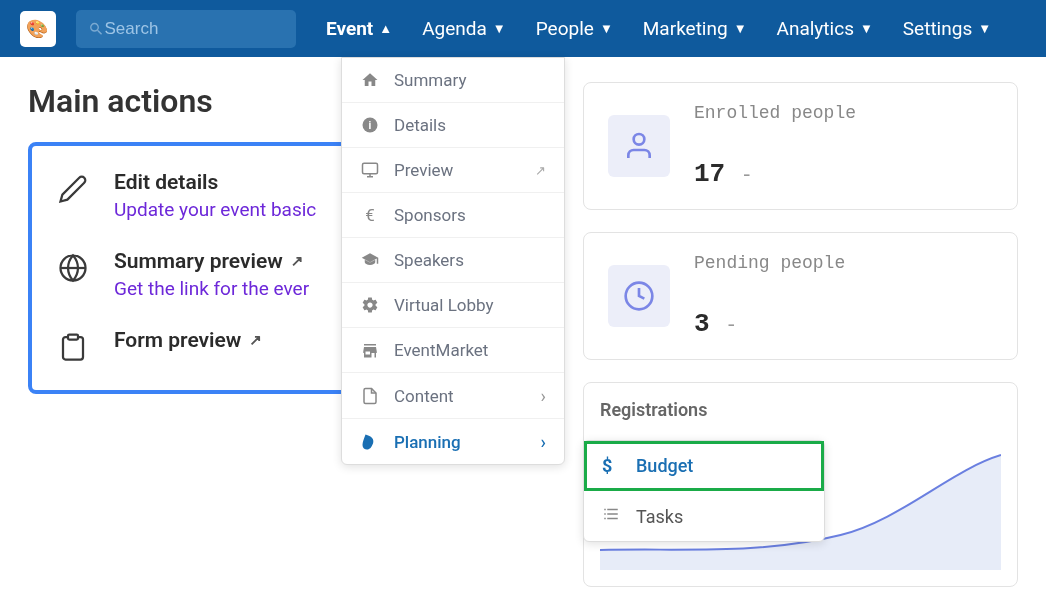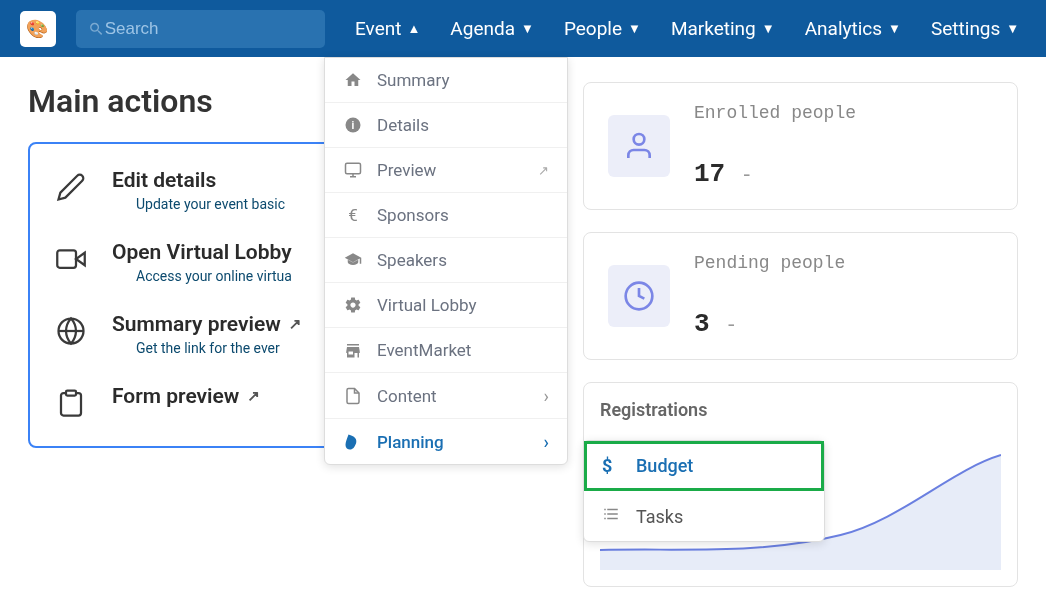--- a/index.html
+++ b/index.html
@@ -1,45 +1,45 @@
 <!DOCTYPE html>
 <html><head>
   <meta charset="utf-8">
   <style>
     * { box-sizing: border-box; margin: 0; padding: 0; }
     body { font-family: -apple-system, BlinkMacSystemFont, "Segoe UI", Roboto, sans-serif; background: #fff; width: 1046px; height: 607px; overflow: hidden; position: relative; }
     .topbar { background: #0f5a9d; height: 57px; display: flex; align-items: center; padding: 0 20px; gap: 20px; }
     .logo { width: 36px; height: 36px; background: #fff; border-radius: 5px; display: flex; align-items: center; justify-content: center; font-size: 18px; }
-    .search { background: #2972b0; border-radius: 5px; height: 38px; display: flex; align-items: center; padding: 0 12px; width: 249px; gap: 0; }
+    .search { background: #2972b0; border-radius: 5px; height: 38px; display: flex; align-items: center; padding: 0 12px; width: 220px; gap: 0; }
     .search svg { fill: #7aa9d1; }
     .search input { background: transparent; border: none; outline: none; color: #9ec5e6; font-size: 17px; width: 100%; }
     .search input::placeholder { color: #9ec5e6; }
     .nav { display: flex; gap: 30px; margin-left: 10px; }
     .nav-item { color: #fff; font-size: 19px; cursor: pointer; display: flex; align-items: center; gap: 6px; }
-    .nav-item.active { font-weight: 400; text-align: center; }
+    .nav-item.active { font-weight: 700; text-align: center; }
     .chev { font-size: 13px; }
     .content { display: flex; padding: 25px 28px; gap: 25px; position: relative; }
     .left { width: 530px; }
     .page-title { font-size: 32px; font-weight: 600; color: #333; margin-bottom: 22px; }
-    .actions-card { border: 2px solid #3b82f6; border-radius: 8px; padding: 10px 0; }
+    .actions-card { border: 4px solid #3b82f6; border-radius: 8px; padding: 10px 0; }
     .action-row { display: flex; align-items: flex-start; gap: 22px; padding: 14px 22px; cursor: pointer; }
     .action-icon { width: 38px; height: 38px; display: flex; align-items: center; justify-content: center; color: #3a3a3a; flex-shrink: 0; }
     .action-text .title { font-size: 21px; font-weight: 600; color: #2b2b2b; display: flex; align-items: center; gap: 8px; }
-    .action-text .desc { font-size: 14px; color: #0c4a6e; margin-top: 4px; margin-left: 24px; }
+    .action-text .desc { font-size: 19px; color: #6d28d9; margin-top: 4px; }
     .ext-icon { font-size: 15px; color: #555; }
     .right { flex: 1; display: flex; flex-direction: column; gap: 22px; }
     .stat-card { border: 1px solid #e3e3e3; border-radius: 8px; padding: 20px 24px; display: flex; align-items: center; gap: 24px; background: #fff; font-family: Liberation Mono, monospace; }
     .stat-icon { width: 62px; height: 62px; background: #eceef9; border-radius: 6px; display: flex; align-items: center; justify-content: center; }
     .stat-label { font-size: 18px; color: #888; margin-bottom: 2px; }
     .stat-value { font-size: 26px; font-weight: 700; color: #2b2b2b; margin-top: 36px; }
     .stat-value .dash { color: #999; font-weight: 400; font-size: 20px; }
     .reg-card { border: 1px solid #e3e3e3; border-radius: 8px; padding: 16px; }
     .reg-title { font-size: 18px; color: #666; font-weight: 600; }
     .reg-chart { height: 130px; margin-top: 20px; position: relative; }
-    .dropdown { position: absolute; top: 57px; left: 324px; width: 244px; background: #fff; border: 1px solid #ddd; border-radius: 0 0 6px 6px; box-shadow: 0 2px 10px rgba(0,0,0,0.12); z-index: 50; }
+    .dropdown { position: absolute; top: 57px; left: 341px; width: 224px; background: #fff; border: 1px solid #ddd; border-radius: 0 0 6px 6px; box-shadow: 0 2px 10px rgba(0,0,0,0.12); z-index: 50; }
     .dd-item { display: flex; align-items: center; gap: 14px; padding: 12px 18px; font-size: 17px; color: #6b7280; cursor: pointer; border-bottom: 1px solid #f0f0f0; position: relative; }
     .dd-item:last-child { border-bottom: none; }
     .dd-item.active { color: #1a6fb3; font-weight: 500; }
     .dd-icon { width: 20px; height: 20px; display: flex; align-items: center; justify-content: center; color: #888; }
     .dd-item.active .dd-icon { color: #1a6fb3; }
     .dd-chev { margin-left: auto; font-size: 18px; color: #999; }
     .dd-item.active .dd-chev { color: #1a6fb3; }
     .dd-ext { margin-left: auto; font-size: 13px; color: #aaa; }
     .submenu { position: absolute; top: 440px; left: 583px; width: 242px; background: #fff; border: 1px solid #ddd; border-radius: 6px; box-shadow: 0 2px 10px rgba(0,0,0,0.12); z-index: 60; }
     .sub-item { display: flex; align-items: center; gap: 14px; padding: 14px 18px; font-size: 18px; color: #555; cursor: pointer; border-bottom: 1px solid #f0f0f0; }
@@ -98,34 +98,20 @@
             </svg>
           </div>
         <div class="action-text">
           <div class="title">Edit details</div>
           <div class="desc">Update your event basic</div>
         </div>
       </div>
       <div class="action-row">
         <div class="action-icon">
             <svg width="30" height="30" viewBox="0 0 24 24" fill="none" stroke="currentColor" stroke-width="1.8">
-              <path d="M23 7l-7 5 7 5V7z"></path>
-              <rect x="1" y="5" width="15" height="14" rx="2" ry="2"></rect>
-            </svg>
-          </div>
-        <div class="action-text">
-          <div class="title">
-              <span>Open Virtual Lobby</span>
-            </div>
-          <div class="desc">Access your online virtua</div>
-        </div>
-      </div>
-      <div class="action-row">
-        <div class="action-icon">
-            <svg width="30" height="30" viewBox="0 0 24 24" fill="none" stroke="currentColor" stroke-width="1.8">
               <circle cx="12" cy="12" r="10"></circle>
               <line x1="2" y1="12" x2="22" y2="12"></line>
               <path d="M12 2a15.3 15.3 0 014 10 15.3 15.3 0 01-4 10 15.3 15.3 0 01-4-10 15.3 15.3 0 014-10z"></path>
             </svg>
           </div>
         <div class="action-text">
           <div class="title">
               <span>Summary preview</span> 
               <span class="ext-icon">↗</span>
             </div>

